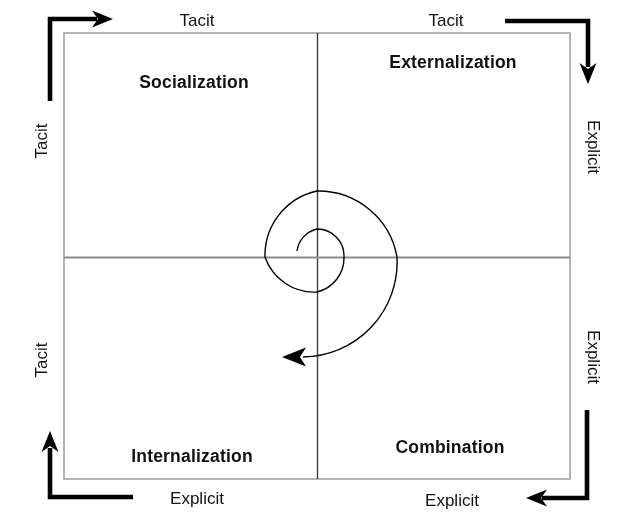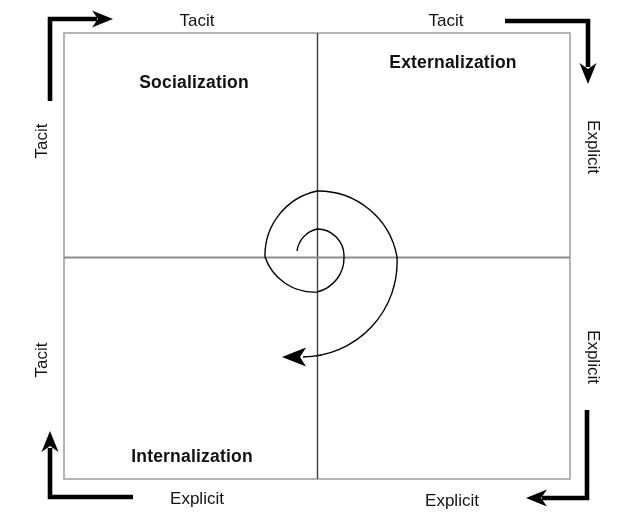--- a/index.html
+++ b/index.html
@@ -67,20 +67,21 @@
     <path class="corner" d="M 133 497 L 50 497 L 50 448"></path>
     <polygon class="corner-head" points="50,431 41.5,452 50,446 58.5,452"></polygon>
 
     <path class="corner" d="M 587 410 L 587 498 L 542 498"></path>
     <polygon class="corner-head" points="526,498 547,489.5 541,498 547,506.5"></polygon>
   </svg>
 
   <div class="lbl bold" style="left:194px; top:63px;margin-top:20px;">Socialization</div>
   <div class="lbl bold" style="left:453px; top:63px;">Externalization</div>
   <div class="lbl bold" style="left:192px; top:448px;margin-top:9px;">Internalization</div>
+  <div class="lbl bold" style="left:450px; top:448px;">Combination</div>
 
   <div class="lbl" style="left:197px; top:20px;">Tacit</div>
   <div class="lbl" style="left:446px; top:20px;">Tacit</div>
 
   <div class="lbl" style="left:197px; top:498px;">Explicit</div>
   <div class="lbl" style="left:452px; top:500px;">Explicit</div>
 
   <div class="lbl rot-ccw" style="left:41px; top:141px;">Tacit</div>
   <div class="lbl rot-ccw" style="left:41px; top:360px;">Tacit</div>
 

